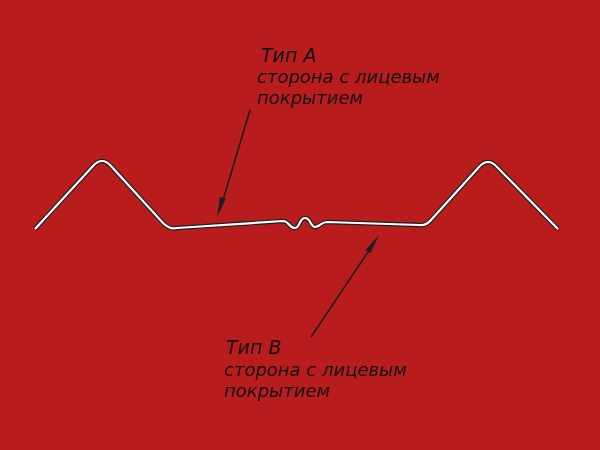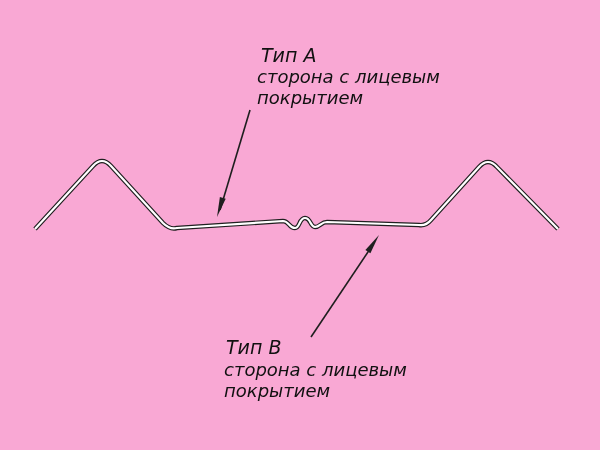--- a/index.html
+++ b/index.html
@@ -4,21 +4,21 @@
 <style>
   html, body {
     margin: 0;
     padding: 0;
     background: #ffffff;
   }
   .canvas {
     position: relative;
     width: 600px;
     height: 450px;
-    background: #f9a8d4;
+    background: #b91c1c;
     overflow: hidden;
   }
   svg {
     display: block;
   }
   .diagram-text {
     font-family: "DejaVu Sans", "Liberation Sans", sans-serif;
     font-style: italic;
     fill: #111111;
   }

